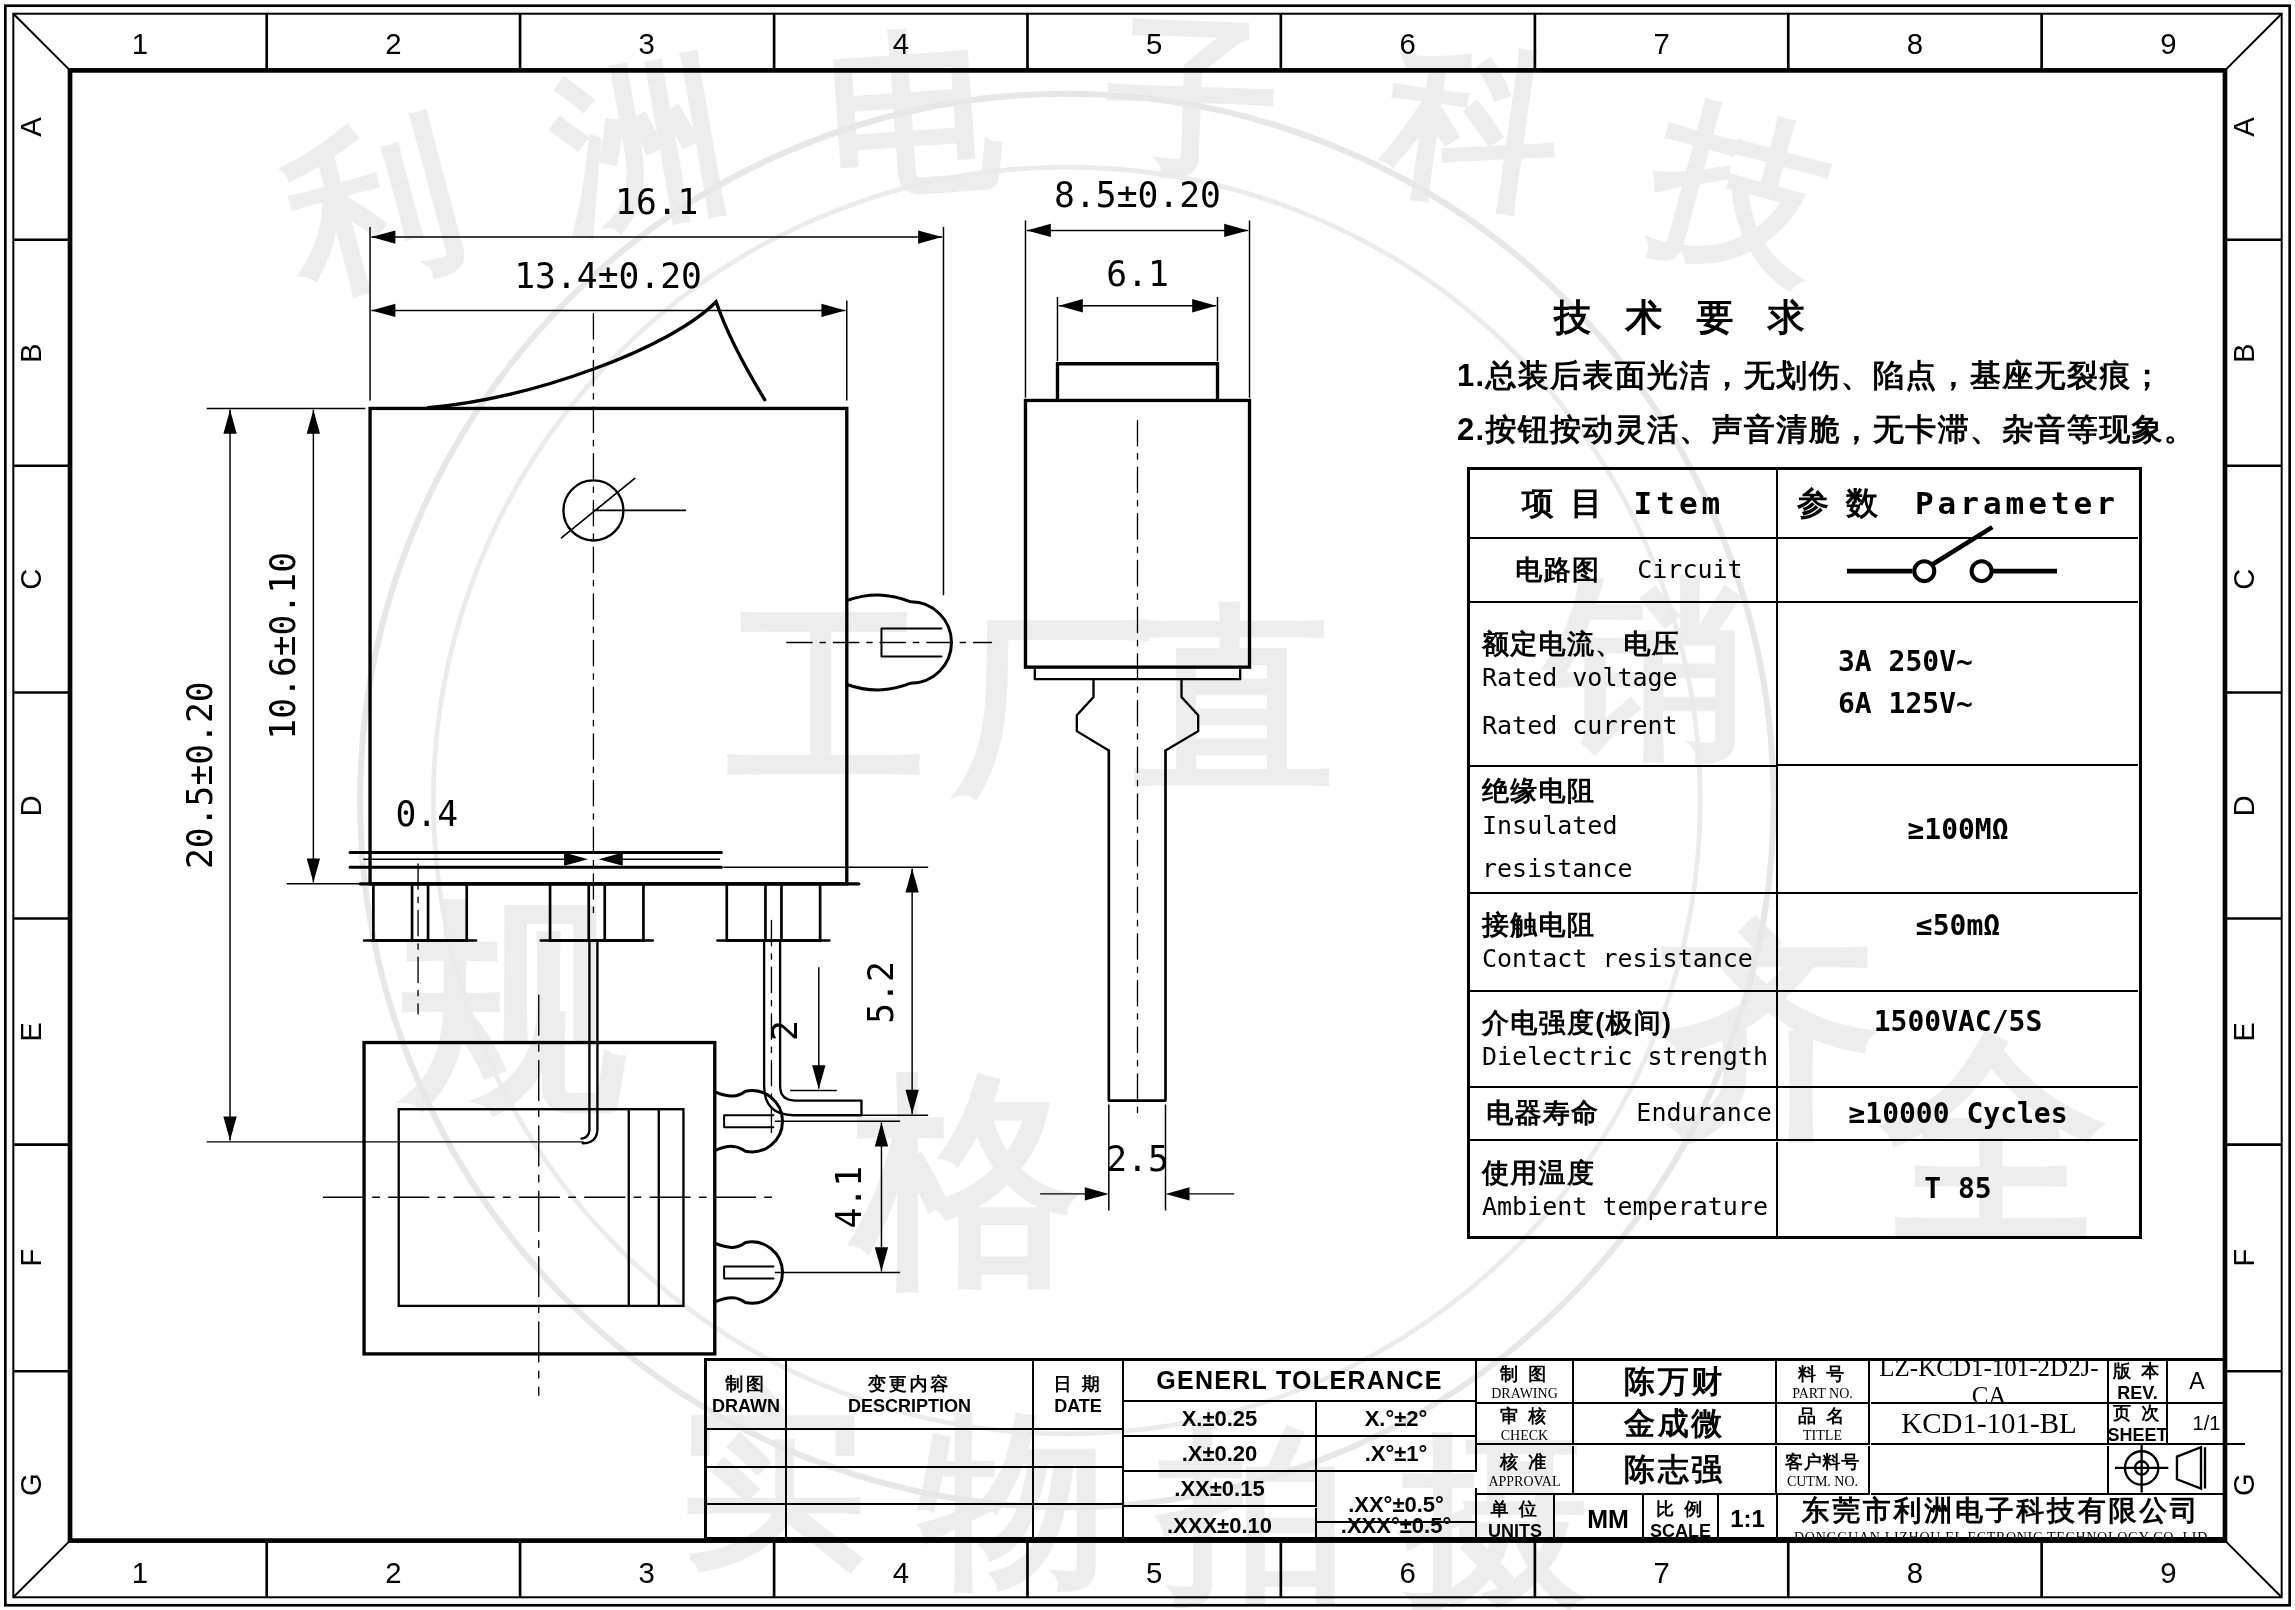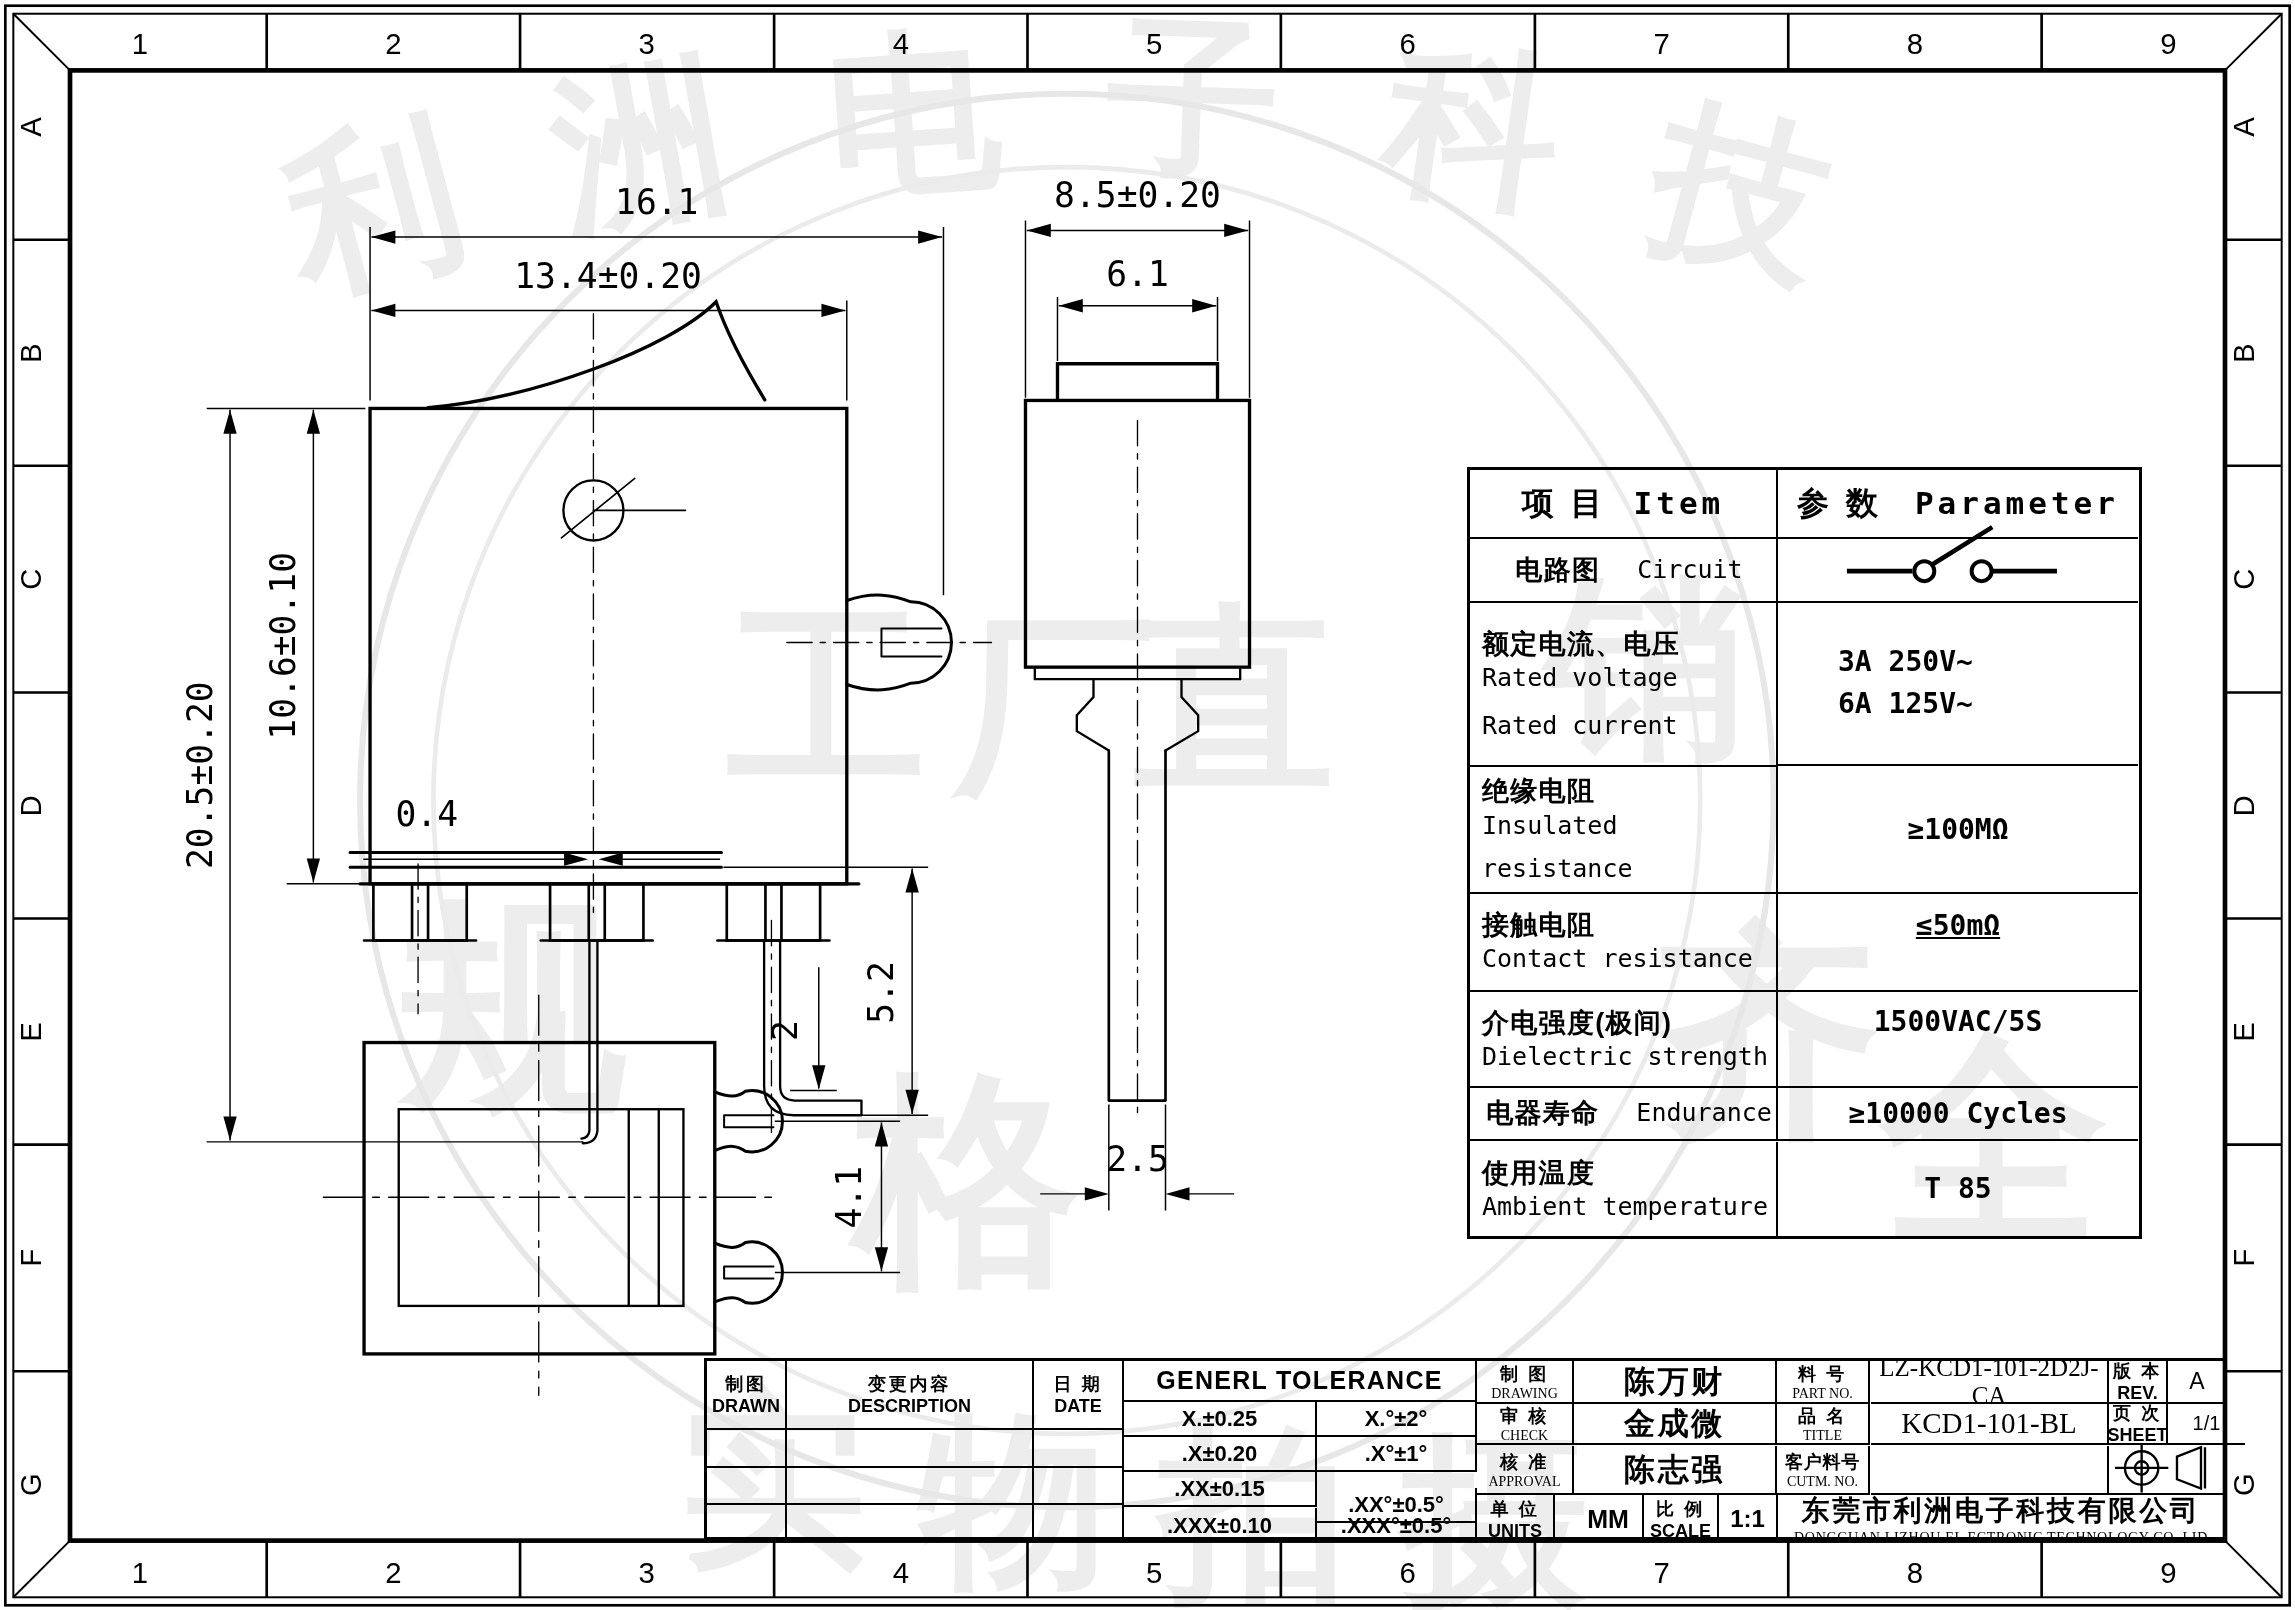--- a/index.html
+++ b/index.html
@@ -234,20 +234,25 @@
     </g>
 
     <g stroke="#000" fill="none" stroke-width="3.5">
       <circle cx="3212" cy="2201" r="25"></circle>
       <circle cx="3212" cy="2201" r="10"></circle>
       <path d="M3172,2201 H3252 M3212,2164 V2238"></path>
       <path d="M3265,2184 L3301,2170 V2232 L3265,2218 Z M3307,2170 V2232"></path>
     </g>
   </svg>
 
+  <div class="abs" style="left:1457px;top:293px;width:814px;">
+    <div class="tr-title" style="margin-left:97px;">技 术 要 求</div>
+    <div class="tr-line">1.总装后表面光洁，无划伤、陷点，基座无裂痕；</div>
+    <div class="tr-line">2.按钮按动灵活、声音清脆，无卡滞、杂音等现象。</div>
+  </div>
 
   <div id="ptable" class="abs">
 
     <div class="cell val phead" style="left:0;top:0;width:308px;height:69px;flex-direction:row;gap:27px;">
       <span>项 目</span>
       <span class="en">Item</span>
     </div>
     <div class="cell val phead" style="left:308px;top:0;width:360px;height:69px;flex-direction:row;gap:33px;border-right:none;">
       <span>参 数</span>
       <span class="en">Parameter</span>
@@ -275,21 +280,21 @@
       <span class="en" style="margin-top:10.7px">resistance</span>
     </div>
     <div class="cell val" style="left:308px;top:297px;width:360px;height:127px;border-right:none;">
       <span class="pv">≥100MΩ</span>
     </div>
 
     <div class="cell item" style="left:0;top:423px;width:308px;height:99px;">
       <span class="zh">接触电阻</span>
       <span class="en">Contact resistance</span>
     </div>
-    <div class="cell val" style="left:308px;top:423px;width:360px;height:99px;border-right:none;justify-content:flex-start;padding-top:12px;text-decoration:underline;">
+    <div class="cell val" style="left:308px;top:423px;width:360px;height:99px;border-right:none;justify-content:flex-start;padding-top:12px;">
       <span class="pv">≤50mΩ</span>
     </div>
 
     <div class="cell item" style="left:0;top:522px;width:308px;height:96px;">
       <span class="zh">介电强度(极间)</span>
       <span class="en">Dielectric strength</span>
     </div>
     <div class="cell val" style="left:308px;top:522px;width:360px;height:96px;border-right:none;justify-content:flex-start;padding-top:9.3px;">
       <span class="pv">1500VAC/5S</span>
     </div>

